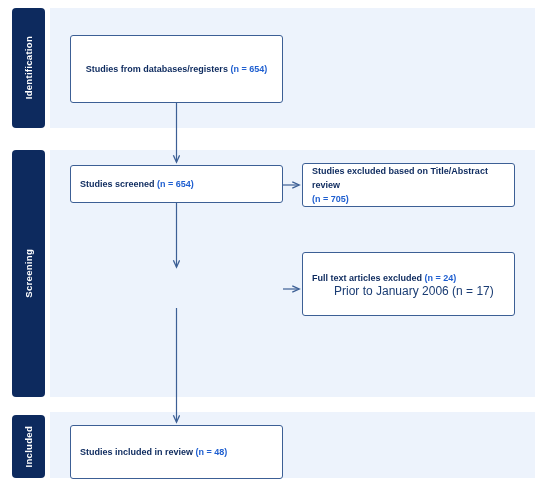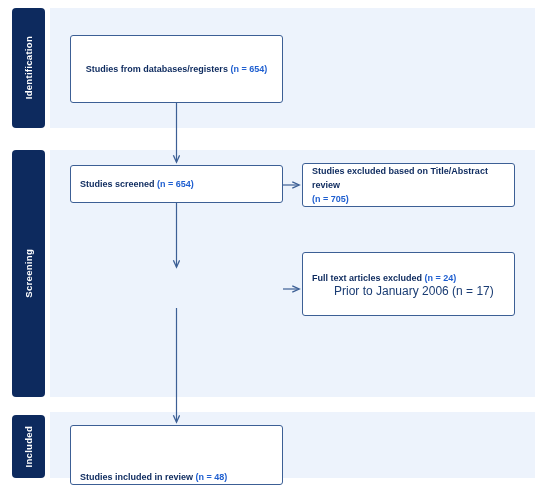--- a/index.html
+++ b/index.html
@@ -83,21 +83,21 @@
     font-size: 12px;
     color: #1a3c73;
     padding-left: 22px;
     line-height: 13px;
   }
   .box-line.wrap { white-space: normal; }
 
   #box-databases   { left: 70px;  top: 35px;  width: 213px; height: 68px; align-items: center; }
   #box-screened    { left: 70px;  top: 165px; width: 213px; height: 38px; }
   #box-eligibility { left: 70px;  top: 270px; width: 213px; height: 38px; }
-  #box-included    { left: 70px;  top: 425px; width: 213px; height: 60px; justify-content: flex-end; }
+  #box-included    { left: 70px;  top: 425px; width: 213px; height: 54px; }
   #box-excluded-ta { left: 302px; top: 163px; width: 213px; height: 44px; }
   #box-excluded-ft { left: 302px; top: 252px; width: 213px; height: 64px; }
 
   
   #connectors {
     position: absolute;
     left: 0; top: 0;
     width: 550px;
     height: 495px;
     pointer-events: none;

